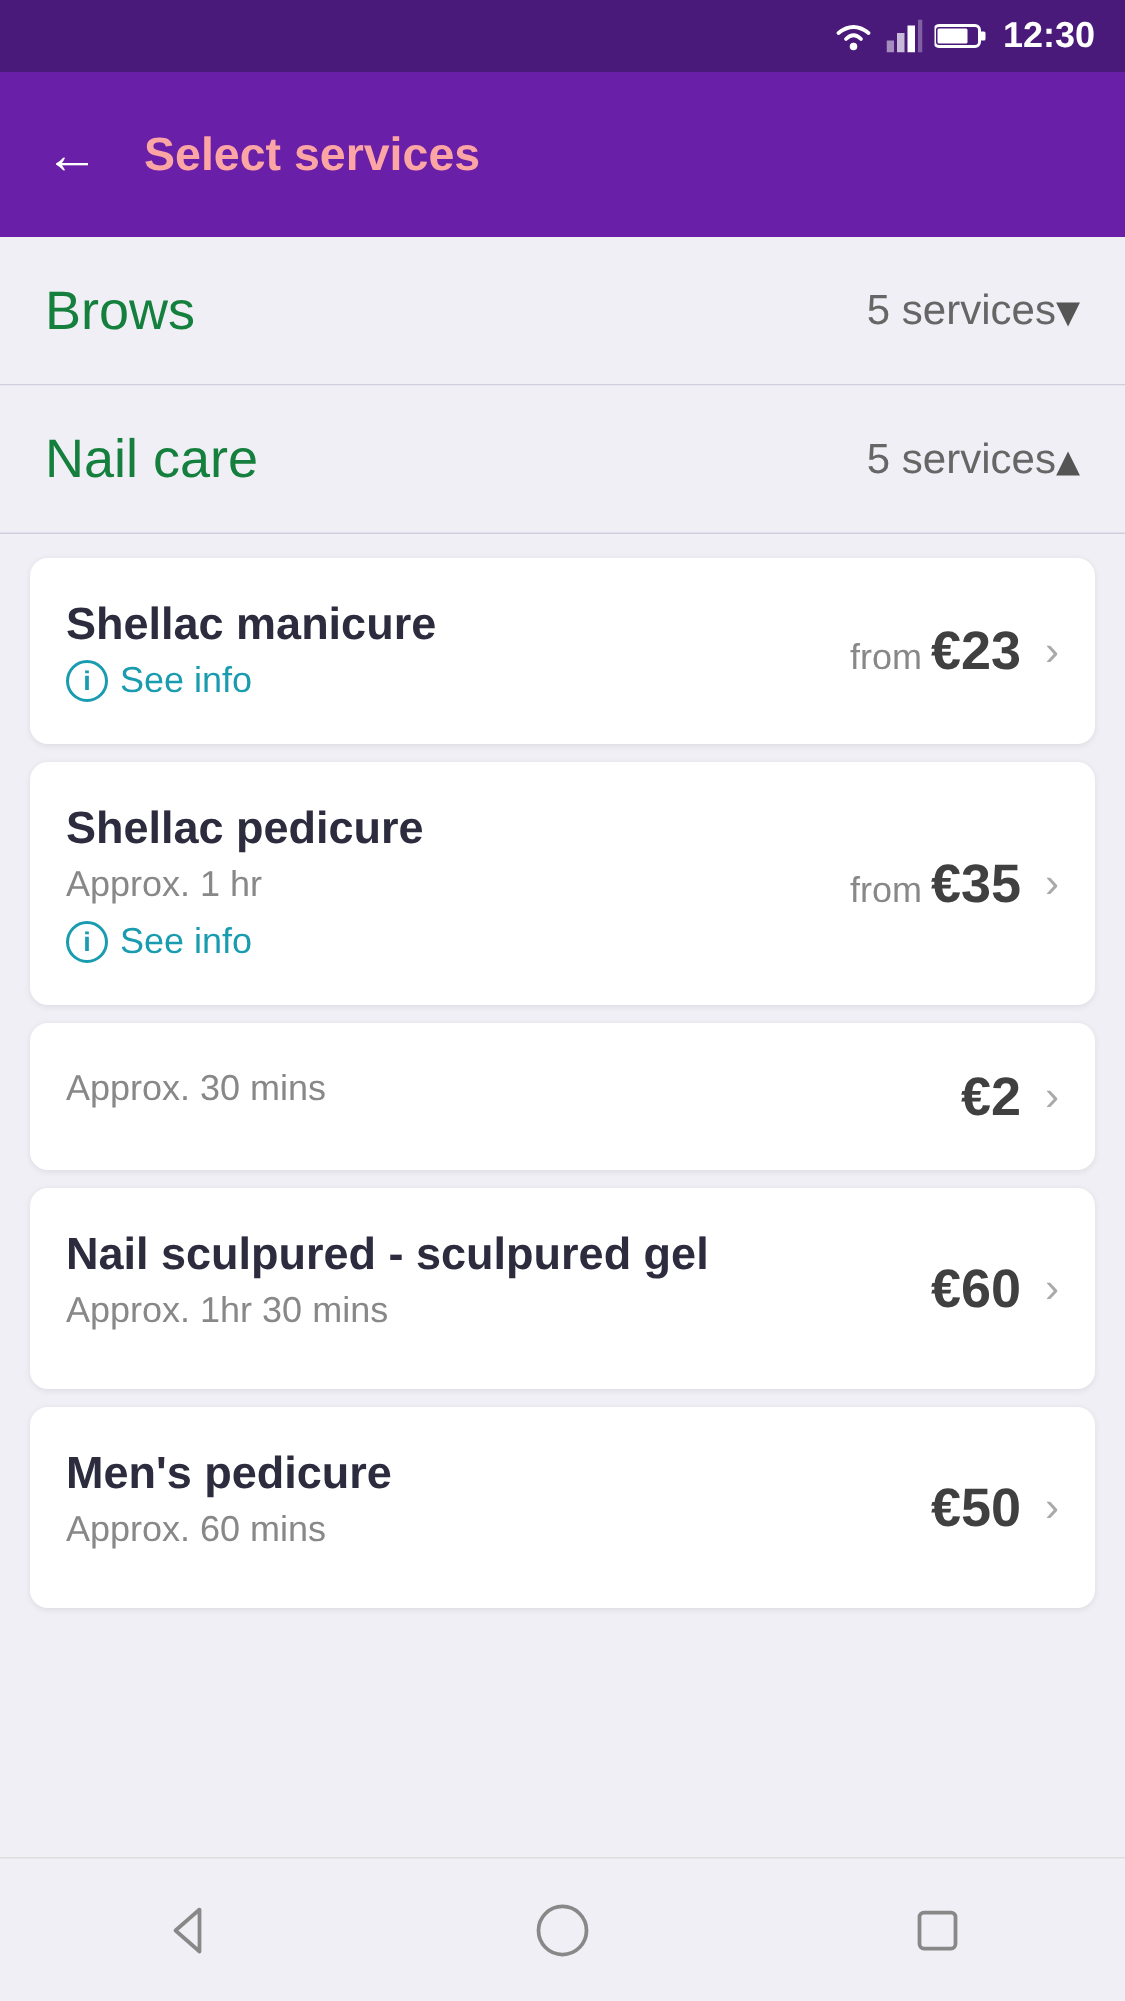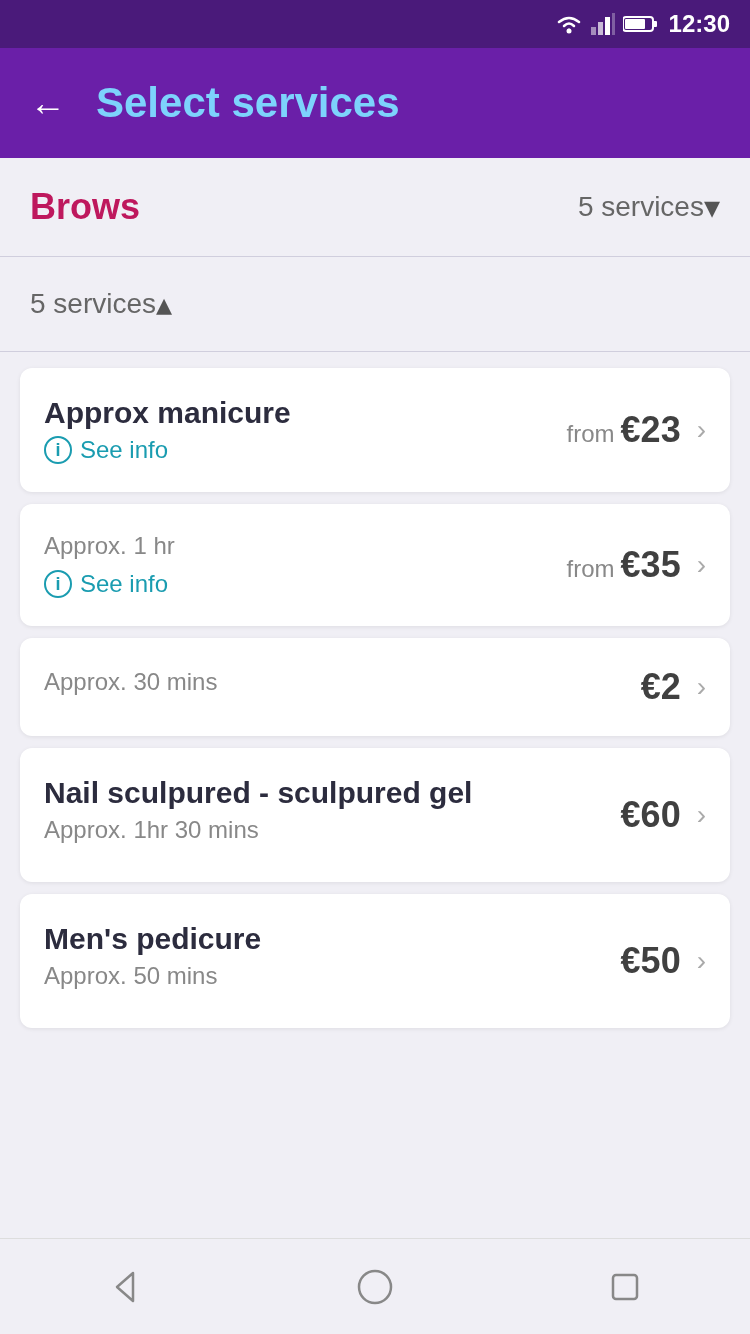--- a/index.html
+++ b/index.html
@@ -43,41 +43,41 @@
       padding: 0 30px;
       gap: 30px;
     }
     .back-button {
       color: white;
       font-size: 36px;
       cursor: pointer;
       line-height: 1;
     }
     .header-title {
-      color: #7dd3fc;
-      font-size: 42px;
+      color: #fca5a5;
+      font-size: 31px;
       font-weight: bold;
     }
 
     
     .category-section {
       background: #f0eff5;
     }
 
     .category-header {
       display: flex;
       align-items: center;
       justify-content: space-between;
       padding: 28px 30px;
       cursor: pointer;
     }
     .category-name {
       font-size: 36px;
-      font-weight: bold;
-      color: #be185d;
+      font-weight: normal;
+      color: #15803d;
     }
     .category-right {
       display: flex;
       align-items: center;
     }
     .category-count {
       font-size: 28px;
       color: #666;
     }
     .chevron {
@@ -240,45 +240,47 @@
         <span class="category-name">Brows</span>
         <div class="category-right">
           <span class="category-count">5 services</span>
           <span class="chevron">▾</span>
         </div>
       </div>
       <div class="divider"></div>
     </div>
     <div class="category-section">
       <div class="category-header">
+        <span class="category-name">Nail care</span>
         <div class="category-right">
           <span class="category-count">5 services</span>
           <span class="chevron">▴</span>
         </div>
       </div>
       <div class="divider"></div>
       <div class="services-list">
         <div class="service-card">
           <div class="service-card-left">
-            <div class="service-name">Approx manicure</div>
+            <div class="service-name">Shellac manicure</div>
             <div class="see-info">
               <div class="info-icon">i</div>
               <span>See info</span>
             </div>
           </div>
           <div class="service-card-right">
             <div class="price-block">
               <span class="price-from">from</span>
               <span class="price-amount">€23</span>
             </div>
             <span class="chevron-right">›</span>
           </div>
         </div>
         <div class="service-card">
           <div class="service-card-left">
+            <div class="service-name">Shellac pedicure</div>
             <div class="service-duration">Approx. 1 hr</div>
             <div class="see-info">
               <div class="info-icon">i</div>
               <span>See info</span>
             </div>
           </div>
           <div class="service-card-right">
             <div class="price-block">
               <span class="price-from">from</span>
               <span class="price-amount">€35</span>
@@ -305,21 +307,21 @@
           <div class="service-card-right">
             <div class="price-block">
               <span class="price-amount">€60</span>
             </div>
             <span class="chevron-right">›</span>
           </div>
         </div>
         <div class="service-card">
           <div class="service-card-left">
             <div class="service-name">Men's pedicure</div>
-            <div class="service-duration">Approx. 50 mins</div>
+            <div class="service-duration">Approx. 60 mins</div>
           </div>
           <div class="service-card-right">
             <div class="price-block">
               <span class="price-amount">€50</span>
             </div>
             <span class="chevron-right">›</span>
           </div>
         </div>
       </div>
     </div>

